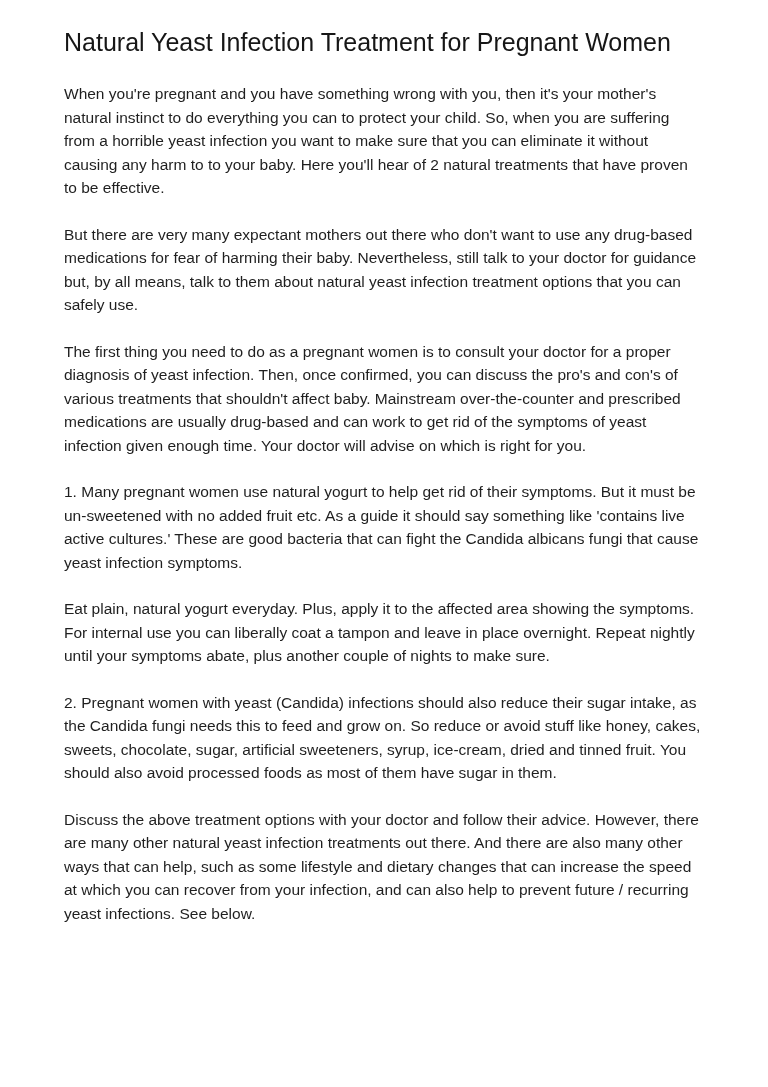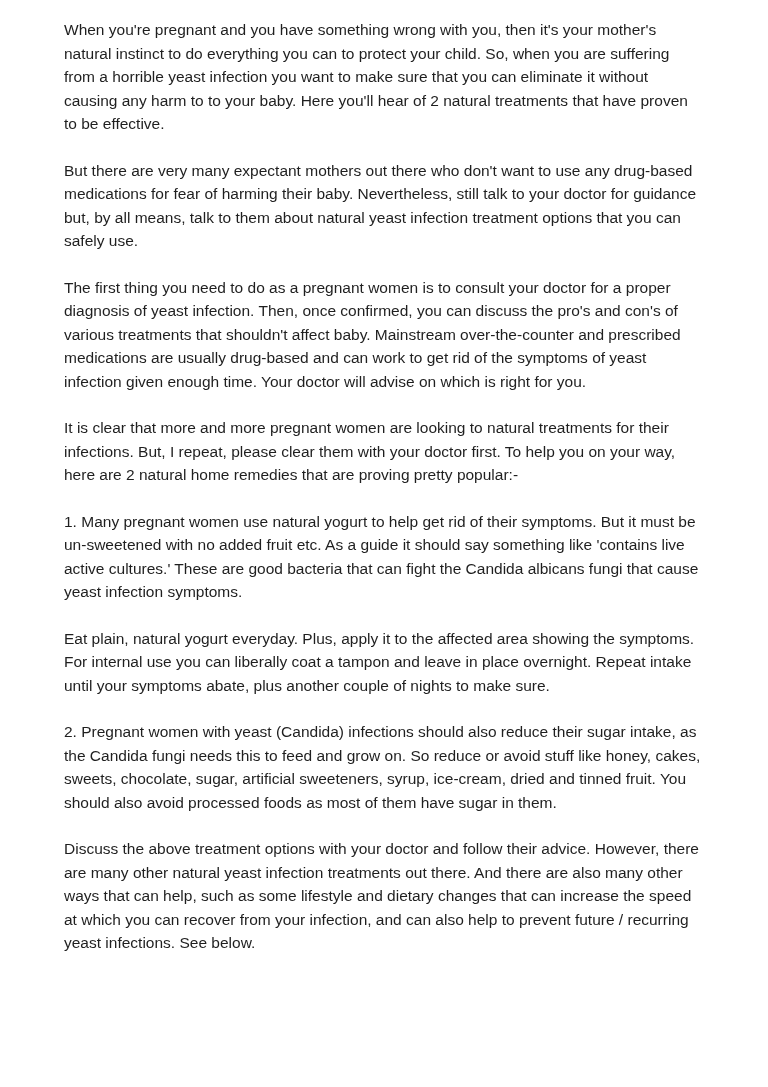--- a/index.html
+++ b/index.html
@@ -35,49 +35,47 @@
     line-height: 23.5px;
     color: #1f1f1f;
     white-space: pre; 
     letter-spacing: 0;
   }
 </style>
 </head>
 <body>
 
 <div class="page">
+  <h1 class="doc-title">Natural Yeast Infection Treatment for Pregnant Women</h1>
 
   <p class="doc-para">When you're pregnant and you have something wrong with you, then it's your mother's
 natural instinct to do everything you can to protect your child. So, when you are suffering
 from a horrible yeast infection you want to make sure that you can eliminate it without
 causing any harm to to your baby. Here you'll hear of 2 natural treatments that have proven
 to be effective.</p>
 
   <p class="doc-para">But there are very many expectant mothers out there who don't want to use any drug-based
 medications for fear of harming their baby. Nevertheless, still talk to your doctor for guidance
 but, by all means, talk to them about natural yeast infection treatment options that you can
 safely use.</p>
 
   <p class="doc-para">The first thing you need to do as a pregnant women is to consult your doctor for a proper
 diagnosis of yeast infection. Then, once confirmed, you can discuss the pro's and con's of
 various treatments that shouldn't affect baby. Mainstream over-the-counter and prescribed
 medications are usually drug-based and can work to get rid of the symptoms of yeast
 infection given enough time. Your doctor will advise on which is right for you.</p>
 
-  <p class="doc-para">It is clear that more and more pregnant women are looking to natural treatments for their
-infections. But, I repeat, please clear them with your doctor first. To help you on your way,
-here are 2 natural home remedies that are proving pretty popular:-</p>
 
   <p class="doc-para">1. Many pregnant women use natural yogurt to help get rid of their symptoms. But it must be
 un-sweetened with no added fruit etc. As a guide it should say something like 'contains live
 active cultures.' These are good bacteria that can fight the Candida albicans fungi that cause
 yeast infection symptoms.</p>
 
   <p class="doc-para">Eat plain, natural yogurt everyday. Plus, apply it to the affected area showing the symptoms.
-For internal use you can liberally coat a tampon and leave in place overnight. Repeat intake
+For internal use you can liberally coat a tampon and leave in place overnight. Repeat nightly
 until your symptoms abate, plus another couple of nights to make sure.</p>
 
   <p class="doc-para">2. Pregnant women with yeast (Candida) infections should also reduce their sugar intake, as
 the Candida fungi needs this to feed and grow on. So reduce or avoid stuff like honey, cakes,
 sweets, chocolate, sugar, artificial sweeteners, syrup, ice-cream, dried and tinned fruit. You
 should also avoid processed foods as most of them have sugar in them.</p>
 
   <p class="doc-para">Discuss the above treatment options with your doctor and follow their advice. However, there
 are many other natural yeast infection treatments out there. And there are also many other
 ways that can help, such as some lifestyle and dietary changes that can increase the speed

